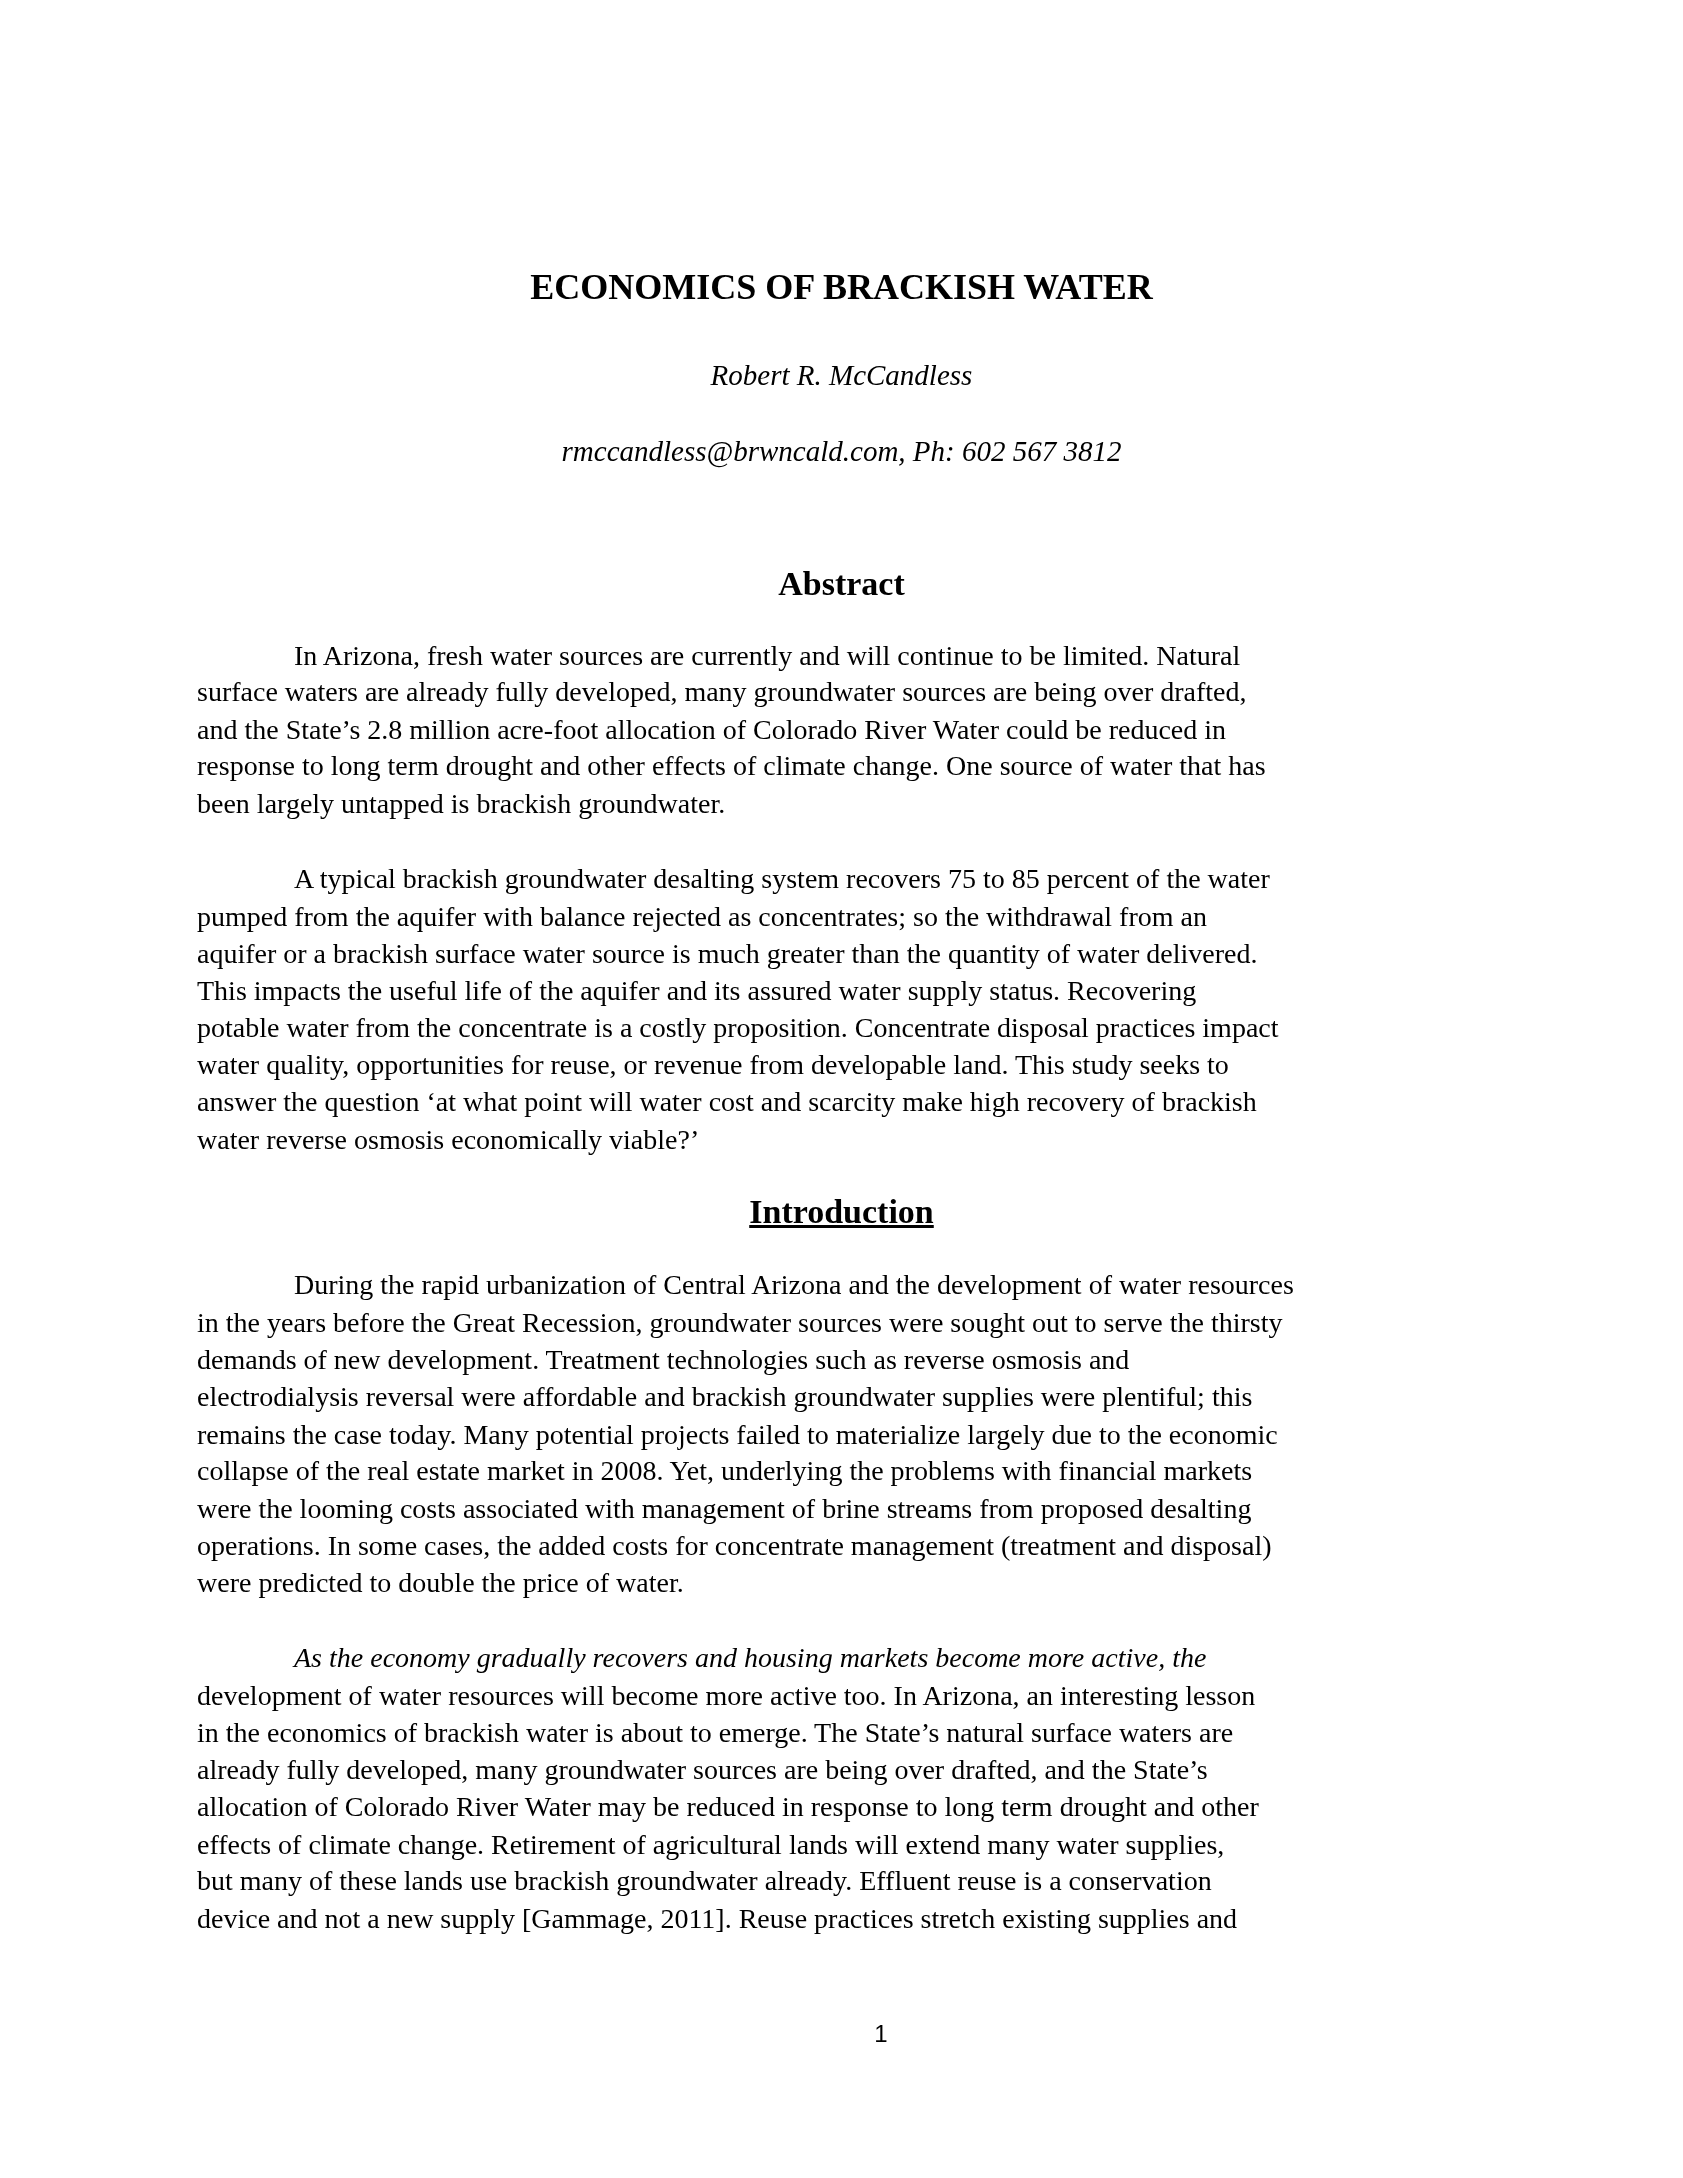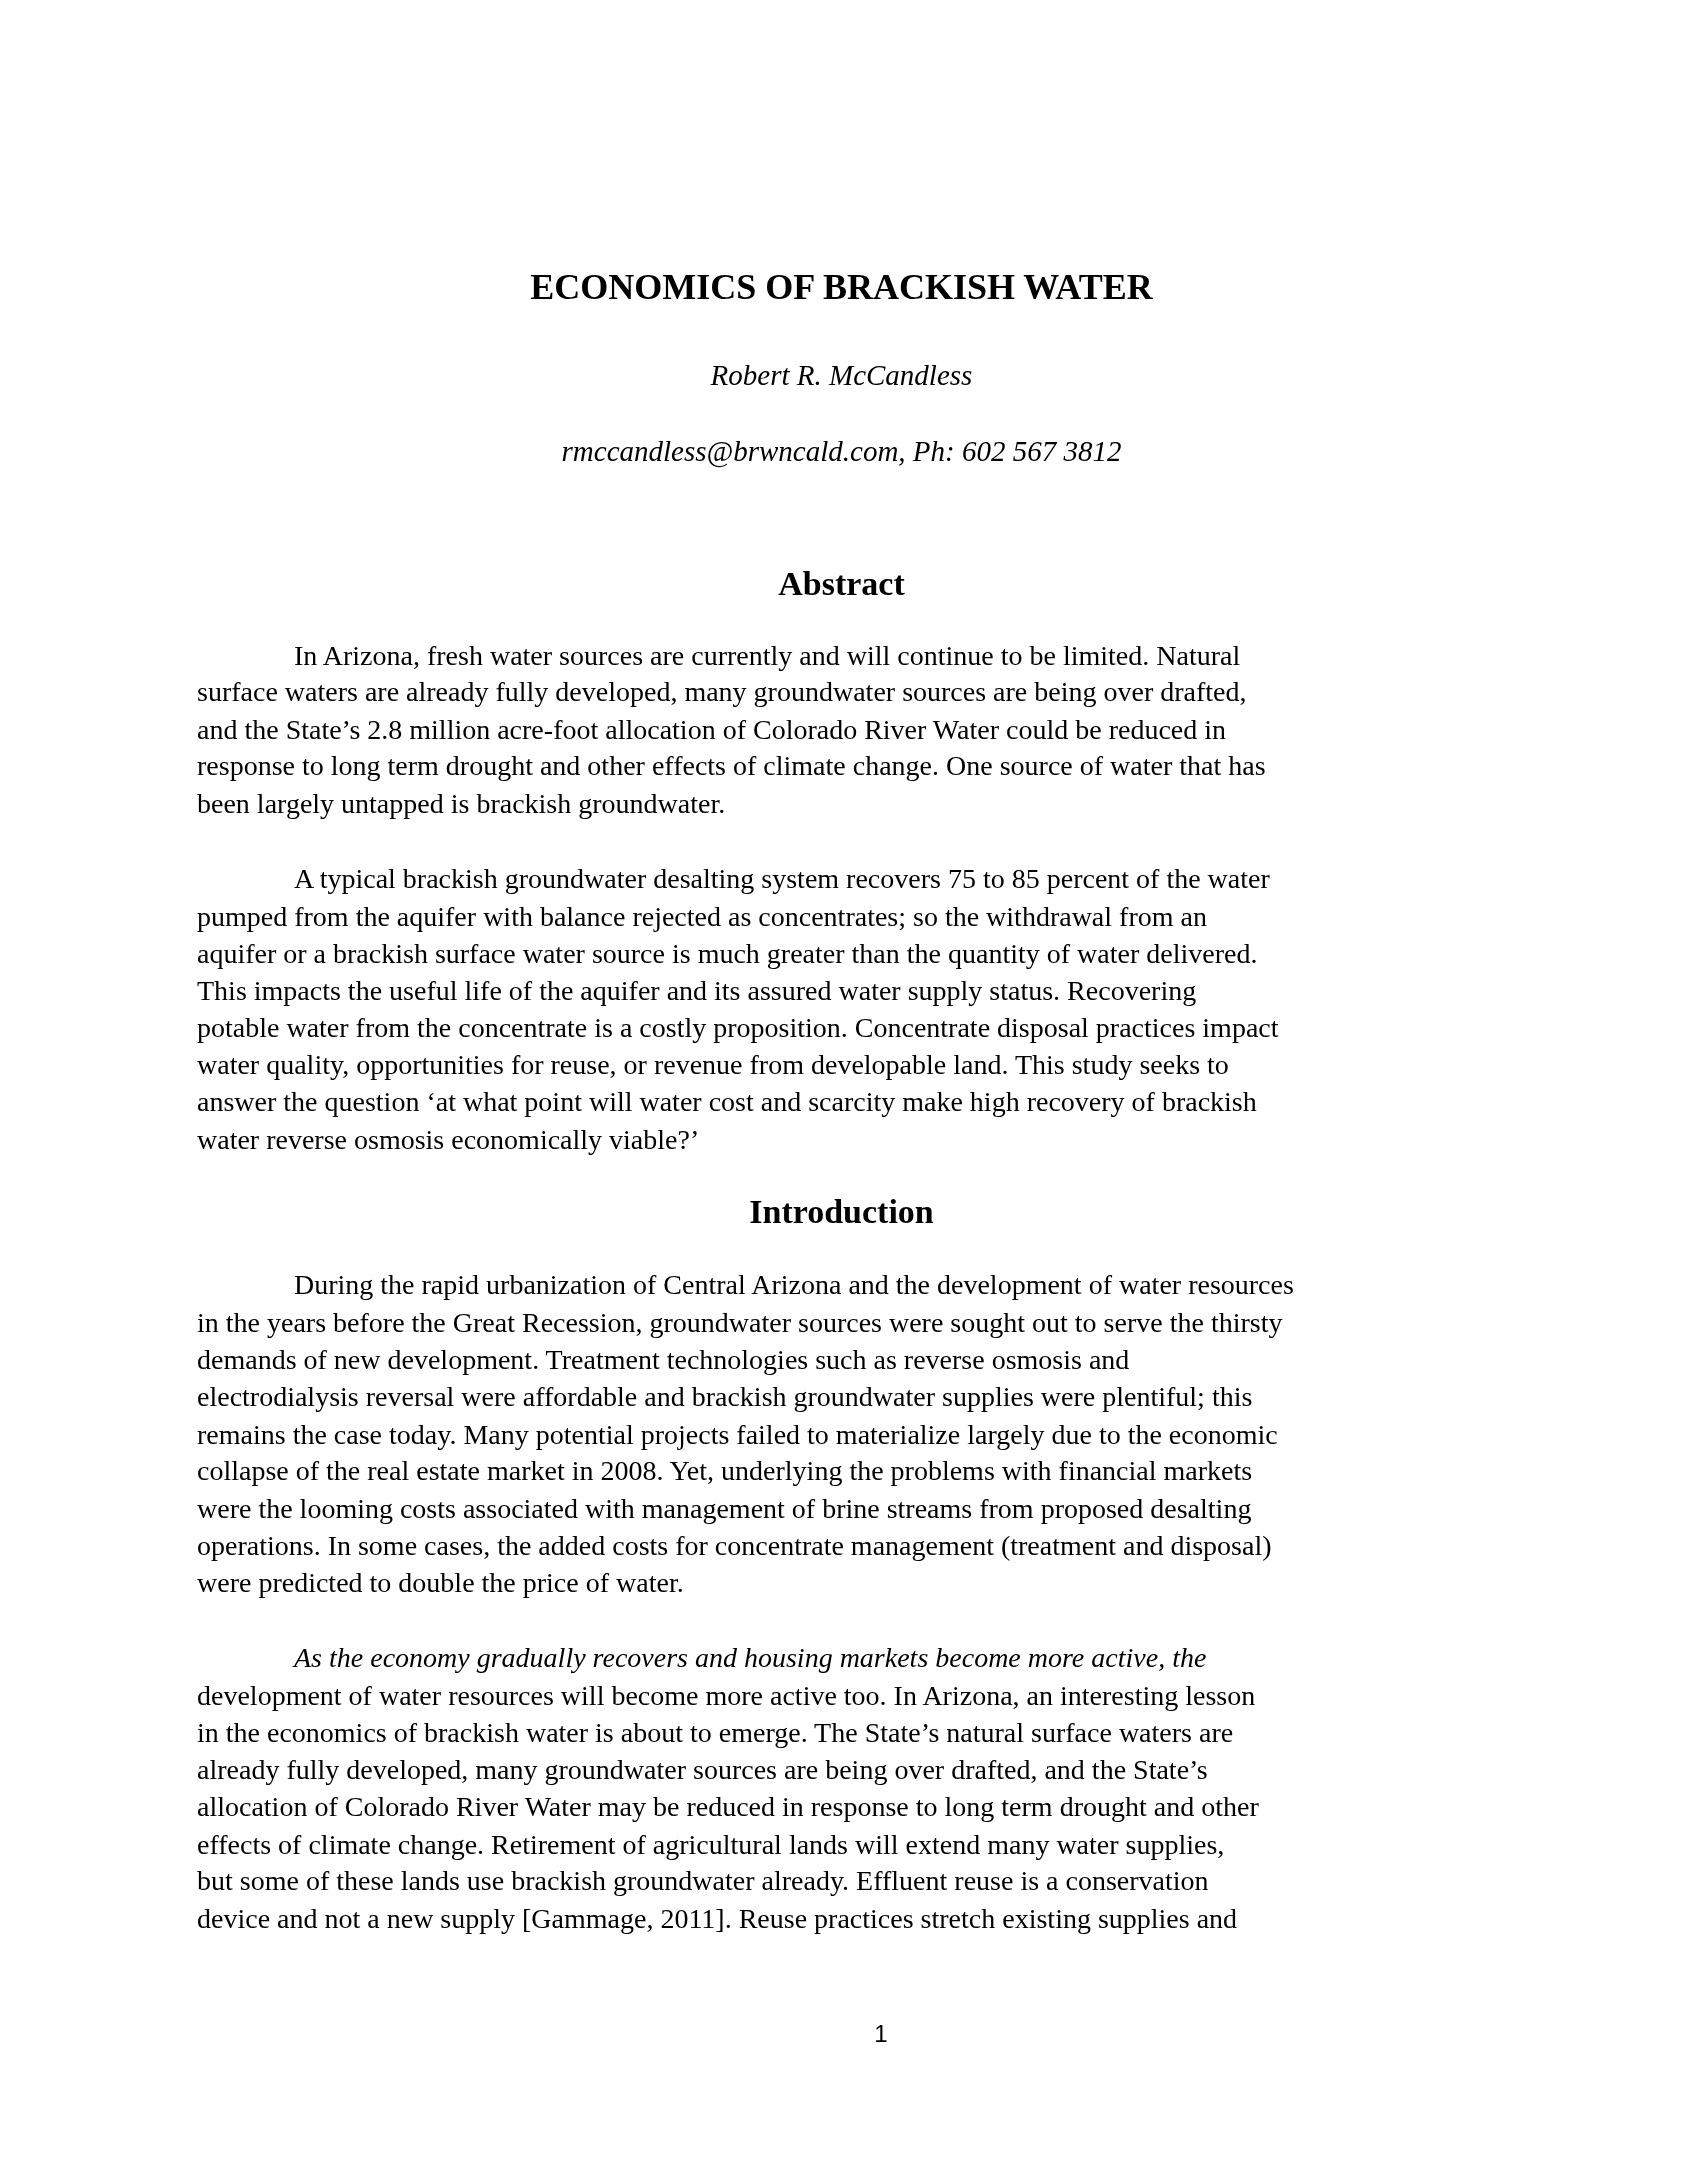--- a/index.html
+++ b/index.html
@@ -37,41 +37,41 @@
     <div class="line indent" style="top:862px;">A typical brackish groundwater desalting system recovers 75 to 85 percent of the water</div>
     <div class="line" style="top:900px;">pumped from the aquifer with balance rejected as concentrates; so the withdrawal from an</div>
     <div class="line" style="top:937px;">aquifer or a brackish surface water source is much greater than the quantity of water delivered.</div>
     <div class="line" style="top:974px;">This impacts the useful life of the aquifer and its assured water supply status.  Recovering</div>
     <div class="line" style="top:1011px;">potable water from the concentrate is a costly proposition.  Concentrate disposal practices impact</div>
     <div class="line" style="top:1048px;">water quality, opportunities for reuse, or revenue from developable land.  This study seeks to</div>
     <div class="line" style="top:1085px;">answer the question ‘at what point will water cost and scarcity make high recovery of brackish</div>
     <div class="line" style="top:1123px;">water reverse osmosis economically viable?’</div>
   </div>
 
-  <div class="center section-heading" style="top:1192px;">Introduction</div>
+  <div class="center section-heading" style="top:1192px;text-decoration:underline;">Introduction</div>
 
   <div>
     <div class="line indent" style="top:1268px;">During the rapid urbanization of Central Arizona and the development of water resources</div>
     <div class="line" style="top:1306px;">in the years before the Great Recession, groundwater sources were sought out to serve the thirsty</div>
     <div class="line" style="top:1343px;">demands of new development.  Treatment technologies such as reverse osmosis and</div>
     <div class="line" style="top:1380px;">electrodialysis reversal were affordable and brackish groundwater supplies were plentiful; this</div>
     <div class="line" style="top:1418px;">remains the case today.  Many potential projects failed to materialize largely due to the economic</div>
     <div class="line" style="top:1454px;">collapse of the real estate market in 2008.   Yet, underlying the problems with financial markets</div>
     <div class="line" style="top:1492px;">were the looming costs associated with management of brine streams from proposed desalting</div>
     <div class="line" style="top:1529px;">operations.  In some cases, the added costs for concentrate management (treatment and disposal)</div>
     <div class="line" style="top:1566px;">were predicted to double the price of water.</div>
   </div>
 
   <div>
     <div class="line indent" style="top:1641px;font-style:italic;">As the economy gradually recovers and housing markets become more active, the</div>
     <div class="line" style="top:1679px;">development of water resources will become more active too.  In Arizona, an interesting lesson</div>
     <div class="line" style="top:1716px;">in the economics of brackish water is about to emerge.  The State’s natural surface waters are</div>
     <div class="line" style="top:1753px;">already fully developed, many groundwater sources are being over drafted, and the State’s</div>
     <div class="line" style="top:1790px;">allocation of Colorado River Water may be reduced in response to long term drought and other</div>
     <div class="line" style="top:1828px;">effects of climate change.    Retirement of agricultural lands will extend many water supplies,</div>
-    <div class="line" style="top:1864px;">but some of these lands use brackish groundwater already.   Effluent reuse is a conservation</div>
+    <div class="line" style="top:1864px;">but many of these lands use brackish groundwater already.   Effluent reuse is a conservation</div>
     <div class="line" style="top:1902px;">device and not a new supply [Gammage, 2011].  Reuse practices stretch existing supplies and</div>
   </div>
 
   <div class="page-number" style="top:2020px;">1</div>
 
 </div>
 
 
 </body></html>

